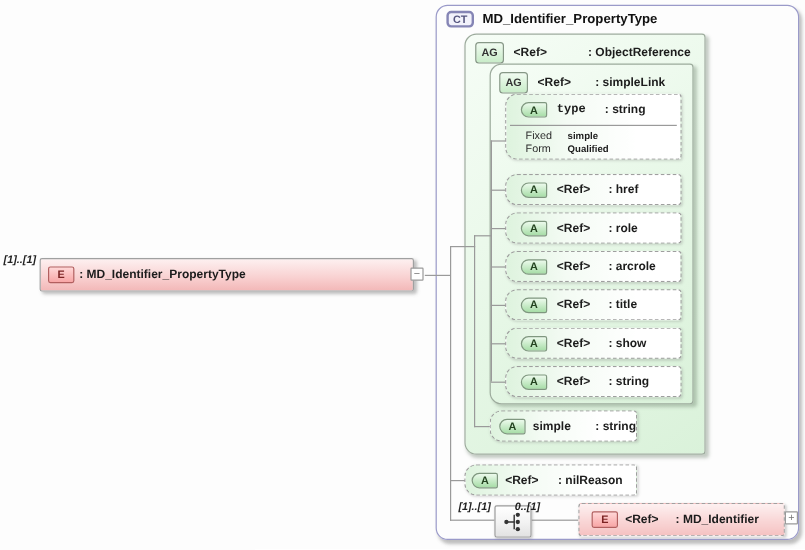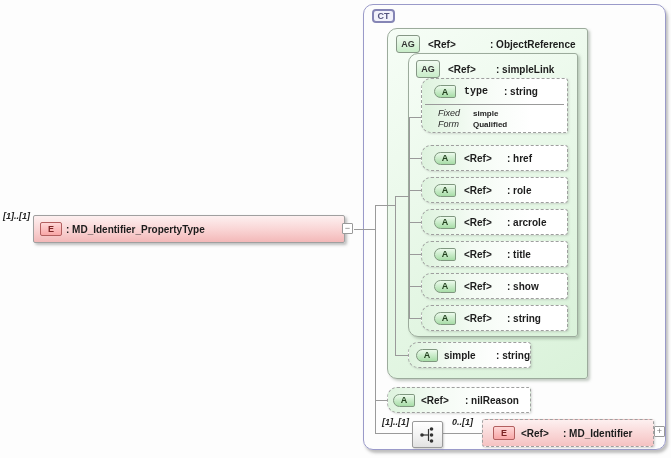--- a/index.html
+++ b/index.html
@@ -62,41 +62,42 @@
   .ebox .hrow { height:26px; padding-left:6px; }
   .ebox-d { border:1px dashed #a0a0a0; border-radius:3px;
           background:linear-gradient(to bottom,#fdf0f0 0%, #f9d6d6 55%, #f5c2c2 100%);
           box-shadow:1px 1px 2px rgba(120,120,120,0.3); }
   .ebox-d .hrow { height:26px; padding-left:10px; }
 
   
   .sep { position:absolute; left:3px; right:3px; top:25px; height:1px; background:#9a9a9a; }
   .facets { position:absolute; left:16px; top:29px; }
   .facet { display:flex; line-height:11px; }
-  .f-label { width:35px; font-size:9px; font-style:italic; color:#2b2b2b; }
+  .f-label { width:35px; font-size:9px; color:#2b2b2b; }
   .f-value { font-size:8px; font-weight:bold; color:#1c1c1c; }
 
   
   .toggle { position:absolute; width:11px; height:11px; box-sizing:border-box;
           border:1px solid #9a9a9a; background:#ffffff; color:#777;
           font-size:9px; line-height:9px; text-align:center; border-radius:1px; }
 
   
   .seq-box { border:1px solid #9a9a9a; border-radius:2px;
           background:linear-gradient(to bottom,#ffffff 0%, #f2f2f2 55%, #e2e2e2 100%);
           box-shadow:1px 1px 2px rgba(120,120,120,0.35);
           display:flex; align-items:center; justify-content:center; }
 </style>
 </head>
 <body>
 
 <div id="stage">
 
   <div class="node ct-panel" style="left:363px; top:4px; width:303px; height:446px;"></div>
   <div class="node bicon i-ct" style="left:372px; top:9px;">CT</div>
+  <div class="ct-title" style="left:402px; top:10px;">MD_Identifier_PropertyType</div>
 
   <div class="node ag-box" style="left:387px; top:28px; width:201px; height:351px;">
     <div class="hrow ag-head" style="margin-top:3px;">
       <span class="bicon i-ag">AG</span>
       <span class="n w62">&lt;Ref&gt;</span>
       <span class="t">: ObjectReference</span>
     </div>
   </div>
 
   <div class="node ag-box" style="left:408px; top:53px; width:170px; height:284px;">
@@ -207,21 +208,21 @@
   <div class="node seq-box" style="left:412px; top:421px; width:31px; height:27px;">
     <svg width="20" height="18" viewBox="0 0 20 18">
       <circle cx="4" cy="9" r="1.8" fill="#333"></circle>
       <line x1="4" y1="9" x2="10.5" y2="9" stroke="#333" stroke-width="1.2"></line>
       <line x1="10.5" y1="3" x2="10.5" y2="15" stroke="#333" stroke-width="1.2"></line>
       <circle cx="13.5" cy="3" r="1.8" fill="#333"></circle>
       <circle cx="13.5" cy="9" r="1.8" fill="#333"></circle>
       <circle cx="13.5" cy="15" r="1.8" fill="#333"></circle>
     </svg>
   </div>
-  <div class="occ" style="left:452px; top:417px;">0..[1]</div>
+  <div class="occ" style="left:429px; top:417px;">0..[1]</div>
 
   <div class="node ebox-d" style="left:482px; top:419px; width:172px; height:28px;">
     <div class="hrow">
       <span class="bicon i-e">E</span>
       <span class="n w42">&lt;Ref&gt;</span>
       <span class="t">: MD_Identifier</span>
     </div>
   </div>
   <div class="toggle" style="left:654px; top:426px;">+</div>
 

